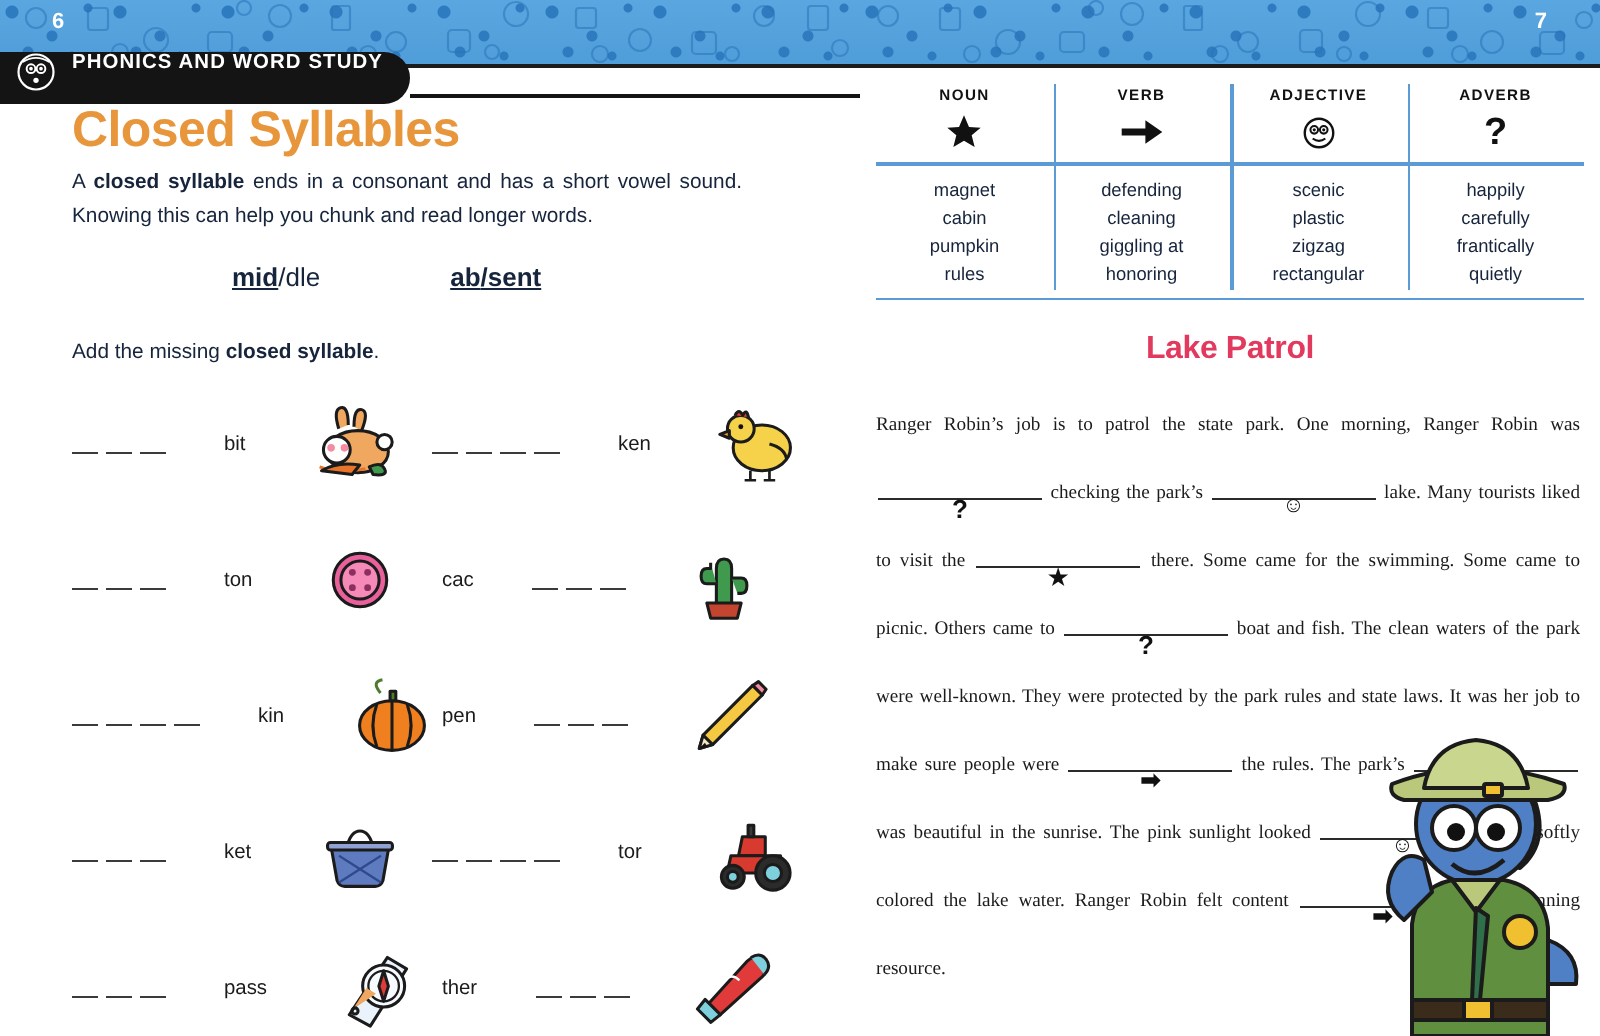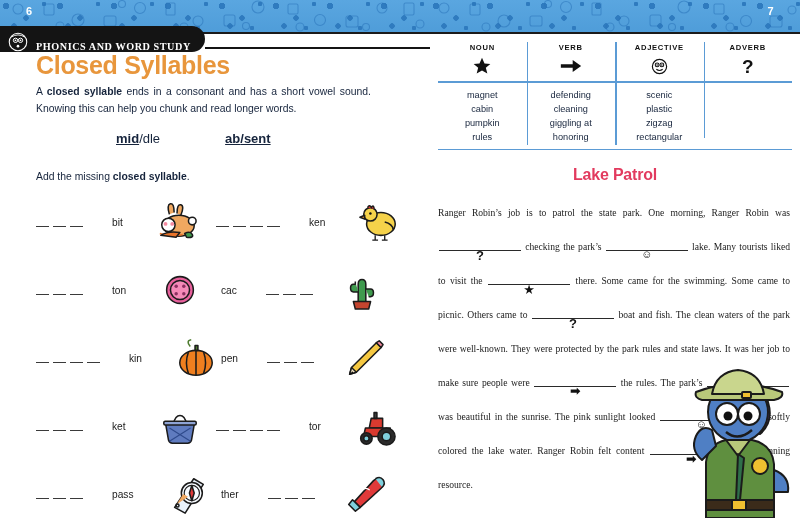--- a/index.html
+++ b/index.html
@@ -32,23 +32,22 @@
     position:absolute;top:5px;color:#ffffff;font-weight:bold;font-size:11px;
     letter-spacing:.5px;
   }
   .pagenum-left{left:26px;}
   .pagenum-right{right:26px;}
 
   
   .banner{
     position:absolute;left:0;top:26px;height:26px;width:205px;
     background:#141414;border-radius:0 14px 14px 0;
-    display:flex;align-items:flex-end;gap:8px;padding-left:8px;box-sizing:border-box;
+    display:flex;align-items:flex-start;gap:8px;padding-left:8px;box-sizing:border-box;
     z-index:4;
-    font-family:Liberation Serif, serif;
   }
   .banner-logo{width:20px;height:20px;flex:0 0 auto;}
   .banner-txt{
     color:#fff;font-weight:bold;font-size:10.2px;letter-spacing:.55px;
     white-space:nowrap;
   }
   .banner-tail{
     position:absolute;left:205px;top:47px;width:265px;height:2px;background:#141414;z-index:3;
   }
 
@@ -454,20 +453,26 @@
             <div class="pos-word">cleaning</div>
             <div class="pos-word">giggling at</div>
             <div class="pos-word">honoring</div>
           </div>
           <div class="wcol">
             <div class="pos-word">scenic</div>
             <div class="pos-word">plastic</div>
             <div class="pos-word">zigzag</div>
             <div class="pos-word">rectangular</div>
           </div>
+          <div class="wcol">
+            <div class="pos-word">happily</div>
+            <div class="pos-word">carefully</div>
+            <div class="pos-word">frantically</div>
+            <div class="pos-word">quietly</div>
+          </div>
         </div>
       <div class="pos-bottom"></div>
     </div>
 
     <div class="story-title">Lake Patrol</div>
     <div class="story" id="storyBody"><span>Ranger Robin’s job is to patrol the state park. One morning, Ranger Robin was </span><span class="wordblank"><span class="mk"><span class="mk-q">?</span></span></span><span> checking the park’s </span><span class="wordblank"><span class="mk"><span class="mk-face">☺</span></span></span><span> lake. Many tourists liked to visit the </span><span class="wordblank"><span class="mk"><span class="mk-star">★</span></span></span><span> there. Some came for the swimming. Some came to picnic. Others came to </span><span class="wordblank"><span class="mk"><span class="mk-q">?</span></span></span><span> boat and fish. The clean waters of the park were well-known. They were protected by the park rules and state laws. It was her job to make sure people were </span><span class="wordblank"><span class="mk"><span class="mk-arrow">➡</span></span></span><span> the rules. The park’s </span><span class="wordblank"><span class="mk"><span class="mk-star">★</span></span></span><span> was beautiful in the sunrise. The pink sunlight looked </span><span class="wordblank"><span class="mk"><span class="mk-face">☺</span></span></span><span> as it softly colored the lake water. Ranger Robin felt content </span><span class="wordblank"><span class="mk"><span class="mk-arrow">➡</span></span></span><span> this stunning resource.</span></div>
 
     <svg class="ranger" viewBox="0 0 122 168">
       <g stroke="#1b1b1b" stroke-width="2" stroke-linejoin="round">
         <path d="M30 70 Q24 40 50 34 Q76 30 86 52 Q92 72 78 84 Z" fill="#6b3f9e"></path>

